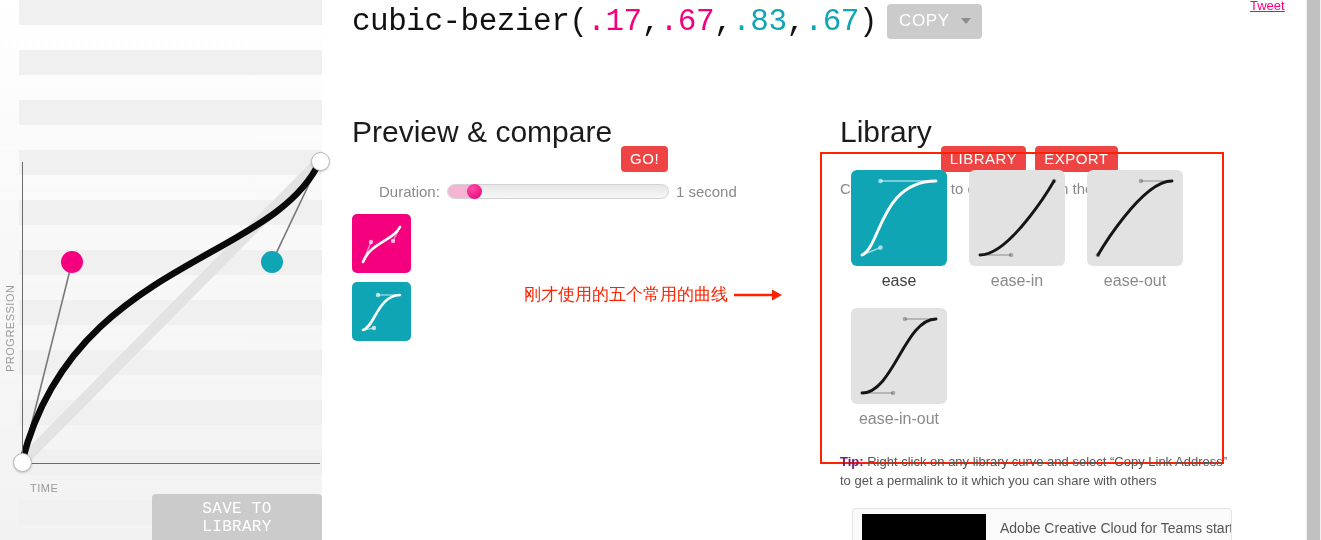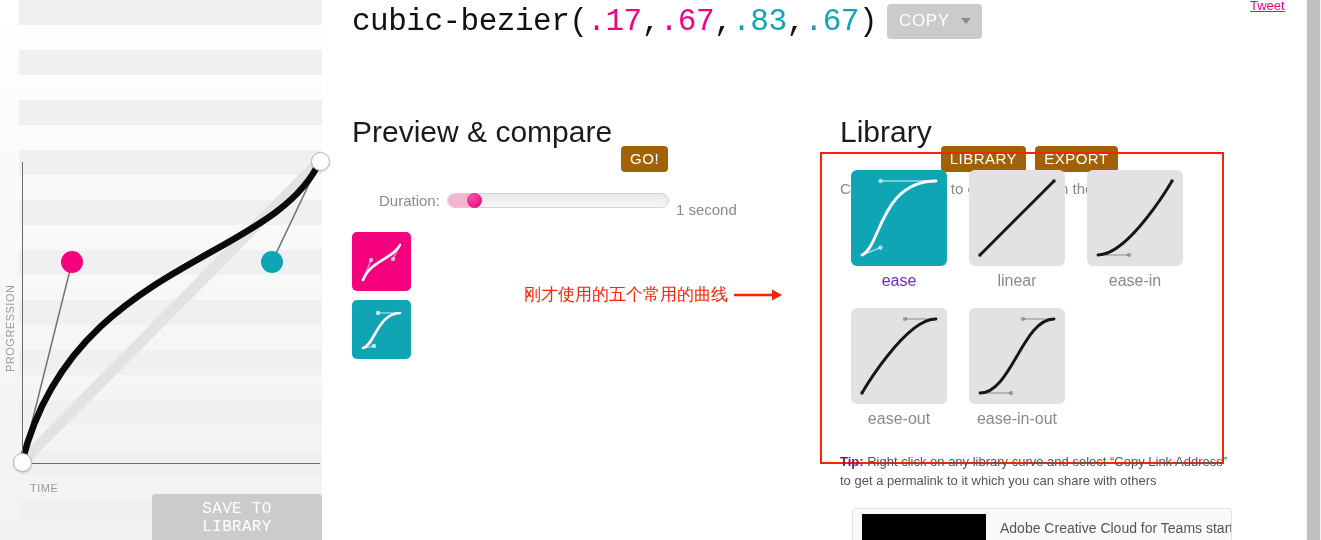--- a/index.html
+++ b/index.html
@@ -72,40 +72,40 @@
   #copy-caret {
     width: 0; height: 0; border-left: 5px solid transparent; border-right: 5px solid transparent;
     border-top: 6px solid #8d8d8d;
   }
 
   
   #preview-section { position: absolute; left: 352px; top: 92px; }
   .section-head { display: flex; align-items: flex-end; gap: 9px; }
   .section-title { font-size: 30px; color: #1b1b1b; font-weight: normal; line-height: 1; }
   .pill-btn {
-    background: #a16207; color: #ffffff; border: none; border-radius: 4px;
+    background: #ef4444; color: #ffffff; border: none; border-radius: 4px;
     padding: 4px 9px 5px; font-size: 15px; letter-spacing: .5px; cursor: pointer;
     font-family: "Liberation Sans", sans-serif;
   }
   #duration-row { display: flex; align-items: center; gap: 7px; margin-top: 11px; }
   #duration-label { font-size: 15px; color: #8a8a8a; margin-left: 27px; }
   #duration-slider { position: relative; width: 222px; height: 15px; cursor: pointer; }
   #slider-track {
     position: absolute; left: 0; top: 0; width: 222px; height: 15px; border-radius: 8px;
     background: linear-gradient(to bottom, #e7e7e7, #f7f7f7); border: 1px solid #d2d2d2;
   }
   #slider-fill {
     position: absolute; left: 1px; top: 1px; width: 30px; height: 13px;
     border-radius: 8px 0 0 8px; background: #f4b4d4;
   }
   #slider-thumb {
     position: absolute; left: 20px; top: 0px; width: 15px; height: 15px; border-radius: 50%;
     background: radial-gradient(circle at 35% 30%, #ff4aa4, #e1007a);
   }
-  #duration-value { font-size: 15px; color: #8a8a8a; margin-top: 18px; }
+  #duration-value { font-size: 15px; color: #8a8a8a; }
 
   .preview-swatches { margin-top: 14px; }
   .swatch { width: 59px; height: 59px; border-radius: 5px; margin-bottom: 9px; position: relative; }
   .swatch.pink { background: #f4007f; }
   .swatch.teal { background: #10a5b5; }
 
   
   #annotation {
     position: absolute; left: 524px; top: 283px;
     display: flex; align-items: center; gap: 6px;
@@ -127,21 +127,21 @@
   .lib-item { width: 96px; }
   .lib-thumb {
     width: 96px; height: 96px; border-radius: 6px; background: #e2e2e2;
     position: relative; cursor: pointer;
   }
   .lib-item.selected .lib-thumb { background: #10a5b5; }
   .lib-label {
     display: block; text-align: center; margin-top: 6px;
     font-size: 16px; color: #8a8a8a;
   }
-  .lib-item.selected .lib-label { color: #6d28d9; }
+  .lib-item.selected .lib-label { color: #404040; }
 
   #library-tip {
     position: absolute; left: 840px; top: 453px; width: 396px;
     font-size: 13px; color: #555; line-height: 1.45;
   }
   #library-tip b { color: #701a75; text-align: center; }
 
   
   #ad-box {
     position: absolute; left: 852px; top: 508px; width: 380px; height: 40px;
@@ -278,30 +278,20 @@
             <line x1="11" y1="85" x2="29.5" y2="77.6" stroke="rgba(255,255,255,.6)" stroke-width="1.5"></line>
             <circle cx="29.5" cy="77.6" r="2.3" fill="rgba(255,255,255,.6)"></circle>
             <line x1="85" y1="11" x2="29.5" y2="11" stroke="rgba(255,255,255,.6)" stroke-width="1.5"></line>
             <circle cx="29.5" cy="11" r="2.3" fill="rgba(255,255,255,.6)"></circle>
             <path d="M 11 85 C 29.5 77.6 29.5 11 85 11" stroke="#ffffff" stroke-width="2.9" fill="none" stroke-linecap="round"></path>
           </svg></div>
         <span class="lib-label">ease</span>
       </div>
       <div class="lib-item">
         <div class="lib-thumb"><svg width="96" height="96" viewBox="0 0 96 96">
-            <line x1="11" y1="85" x2="11" y2="85" stroke="rgba(0,0,0,.25)" stroke-width="1.5"></line>
-            <circle cx="11" cy="85" r="2.3" fill="rgba(0,0,0,.25)"></circle>
-            <line x1="85" y1="11" x2="85" y2="11" stroke="rgba(0,0,0,.25)" stroke-width="1.5"></line>
-            <circle cx="85" cy="11" r="2.3" fill="rgba(0,0,0,.25)"></circle>
-            <path d="M 11 85 C 11 85 85 11 85 11" stroke="#161616" stroke-width="2.9" fill="none" stroke-linecap="round"></path>
-          </svg></div>
-        <span class="lib-label">linear</span>
-      </div>
-      <div class="lib-item">
-        <div class="lib-thumb"><svg width="96" height="96" viewBox="0 0 96 96">
             <line x1="11" y1="85" x2="42.08" y2="85" stroke="rgba(0,0,0,.25)" stroke-width="1.5"></line>
             <circle cx="42.08" cy="85" r="2.3" fill="rgba(0,0,0,.25)"></circle>
             <line x1="85" y1="11" x2="85" y2="11" stroke="rgba(0,0,0,.25)" stroke-width="1.5"></line>
             <circle cx="85" cy="11" r="2.3" fill="rgba(0,0,0,.25)"></circle>
             <path d="M 11 85 C 42.08 85 85 11 85 11" stroke="#161616" stroke-width="2.9" fill="none" stroke-linecap="round"></path>
           </svg></div>
         <span class="lib-label">ease-in</span>
       </div>
       <div class="lib-item">
         <div class="lib-thumb"><svg width="96" height="96" viewBox="0 0 96 96">

